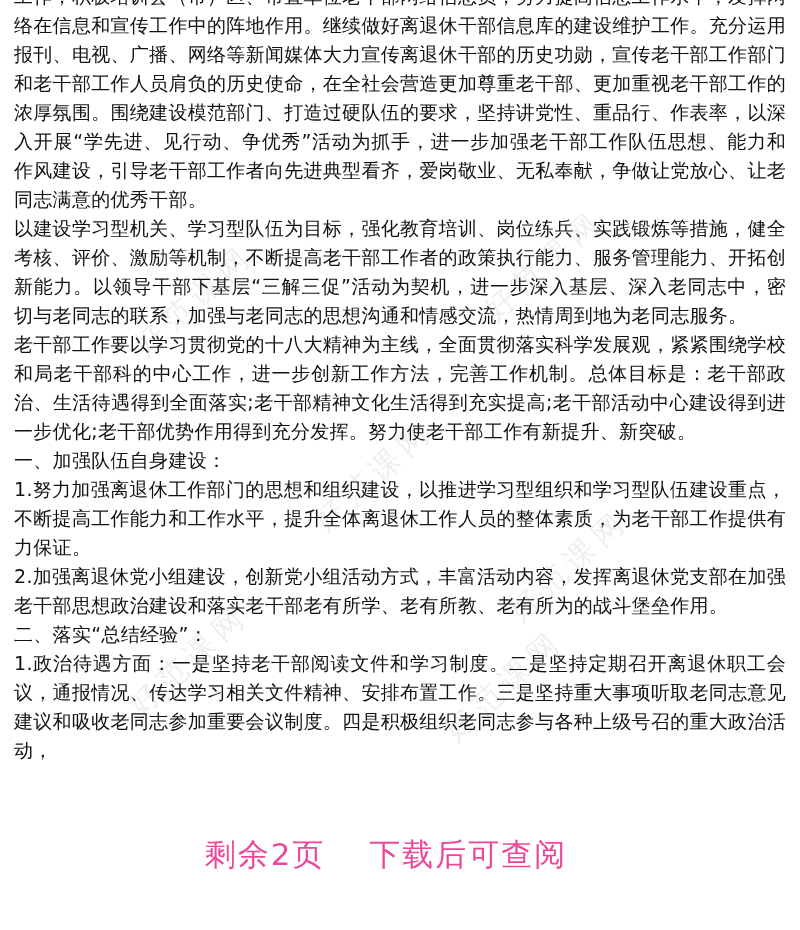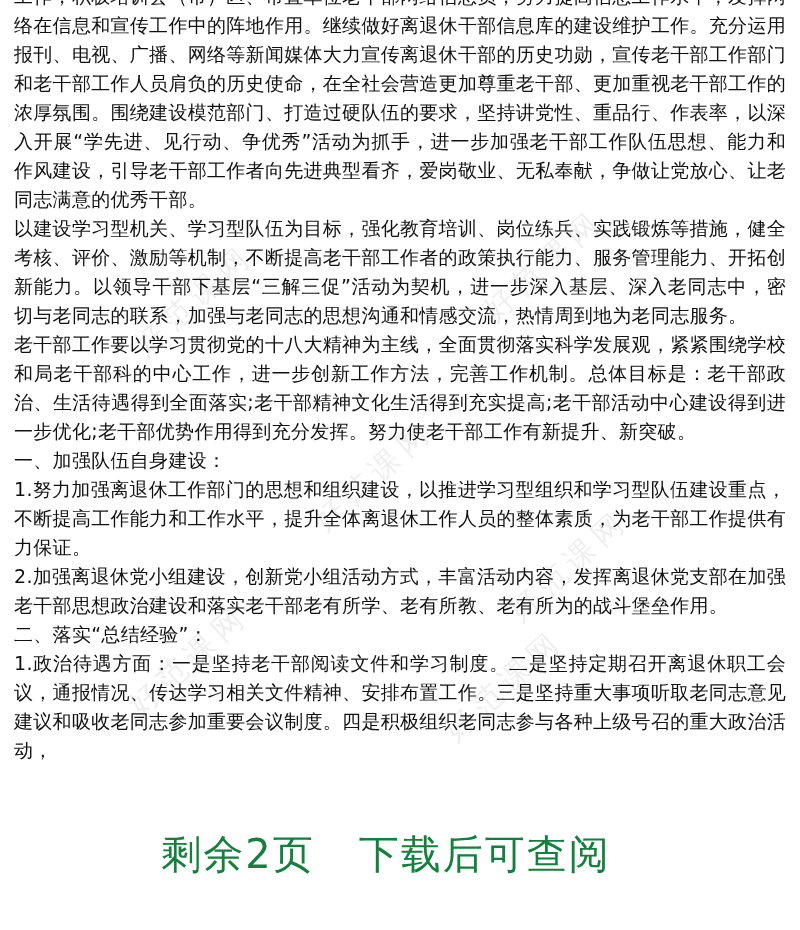--- a/index.html
+++ b/index.html
@@ -38,22 +38,22 @@
     font-size:30px;
     letter-spacing:7px;
     white-space:nowrap;
     color:rgba(0,0,0,0.065);
   }
   .footer {
     position:absolute;
     top:834px; left:0; width:100%;
     text-align:center;
     z-index:3;
-    color:#15803d;
-    font-size:40px;
+    color:#ec4899;
+    font-size:31px;
     line-height:40px;
     letter-spacing:2px;
     padding-right:28px;
     box-sizing:border-box;
   }
   .footer .gap { display:inline-block; width:44px; }
 </style>
 </head>
 <body>
 

